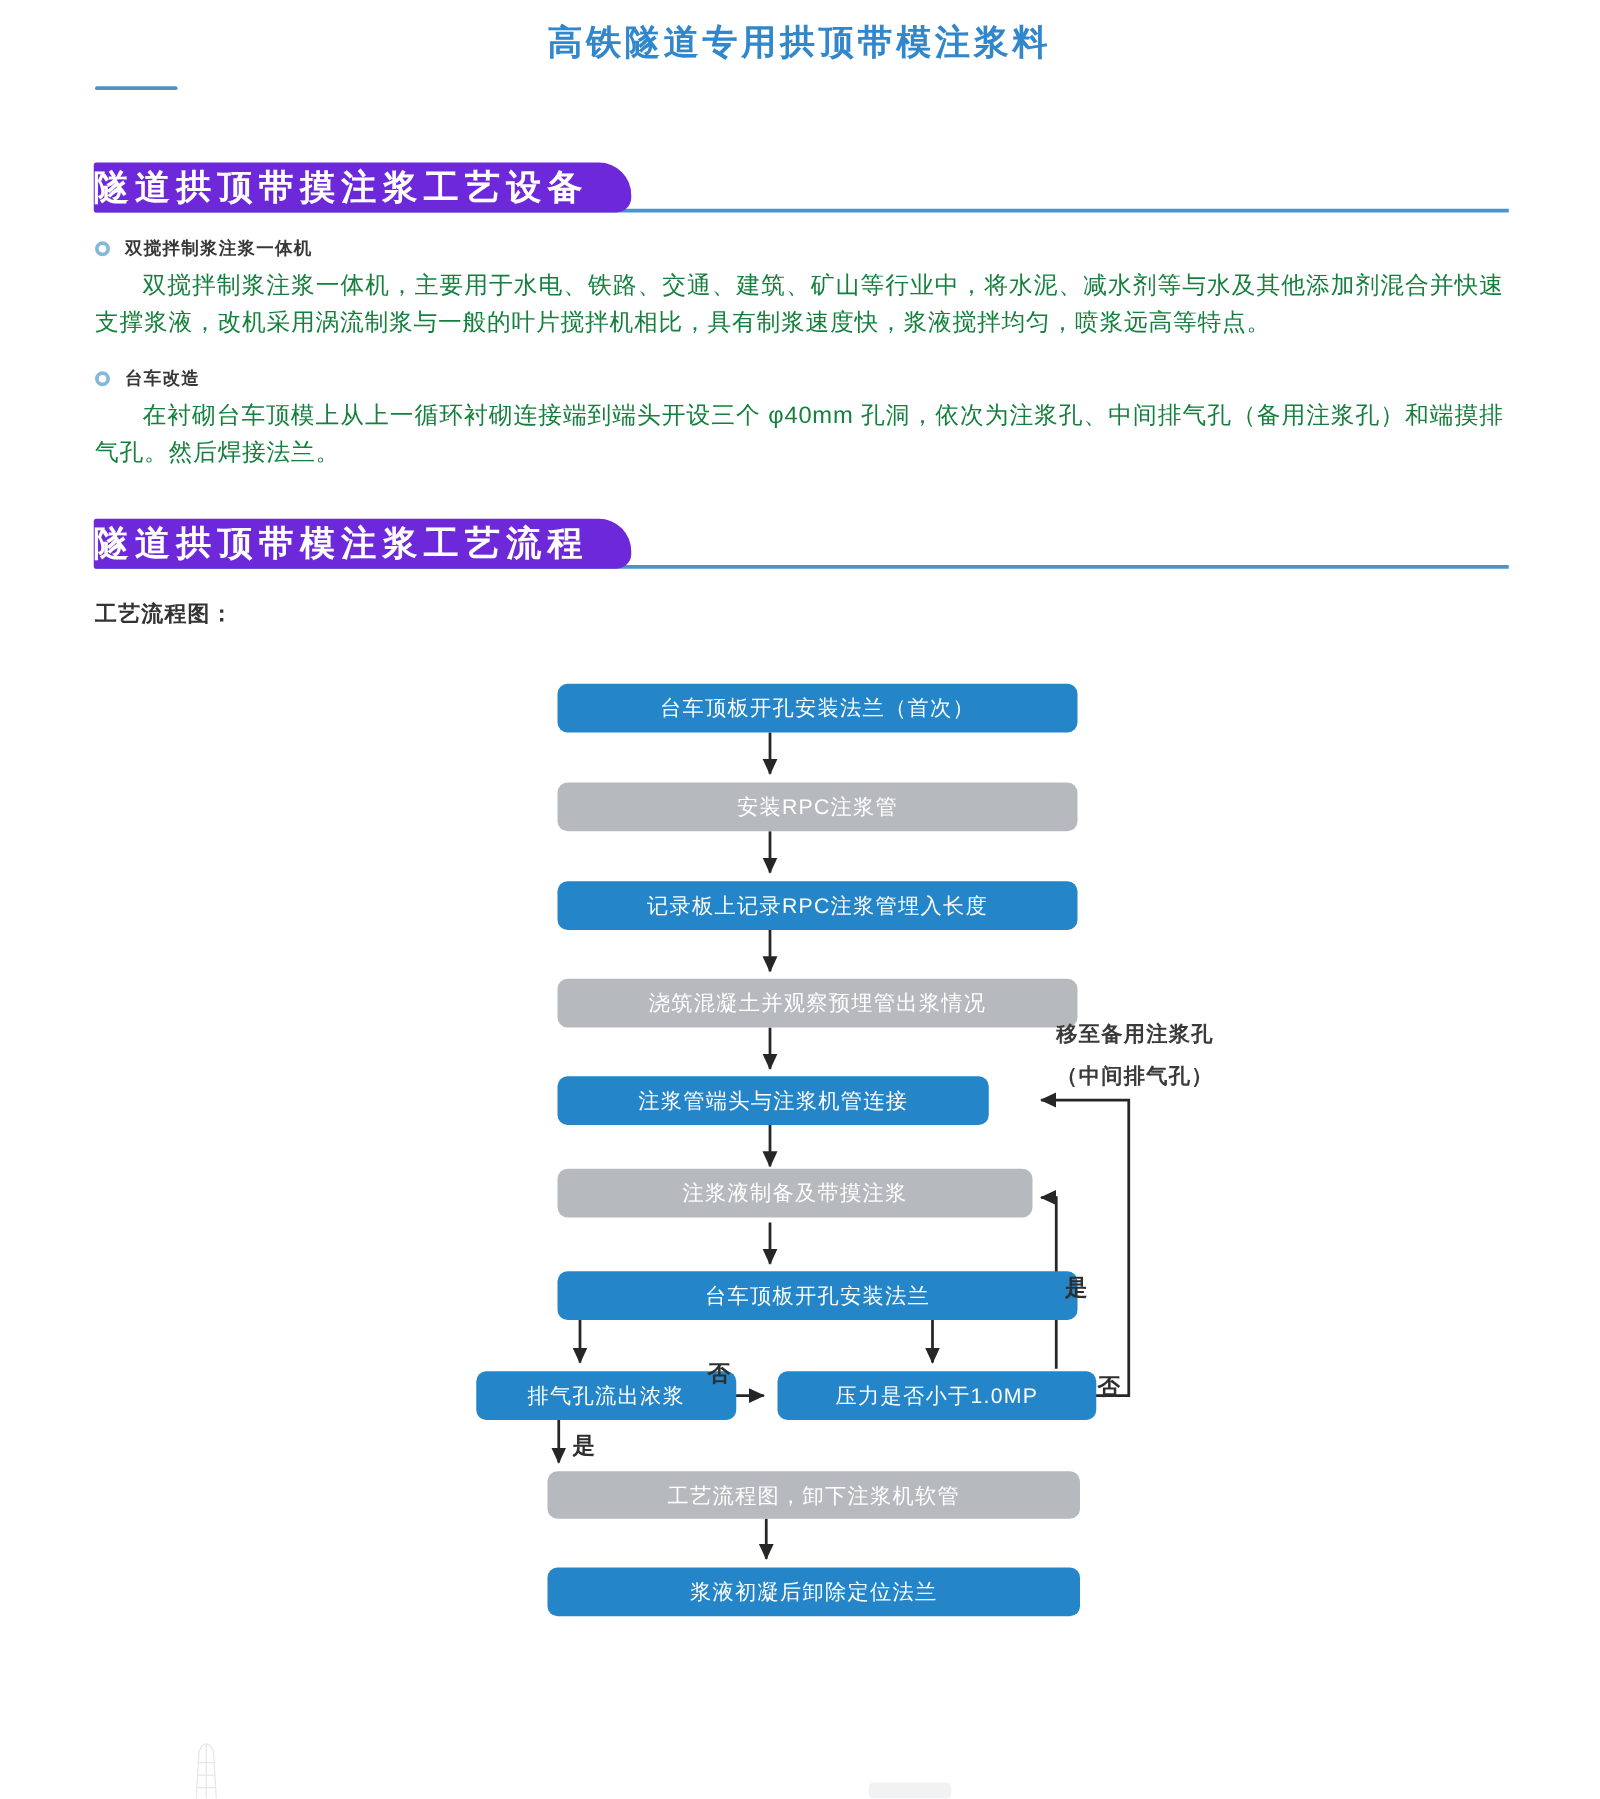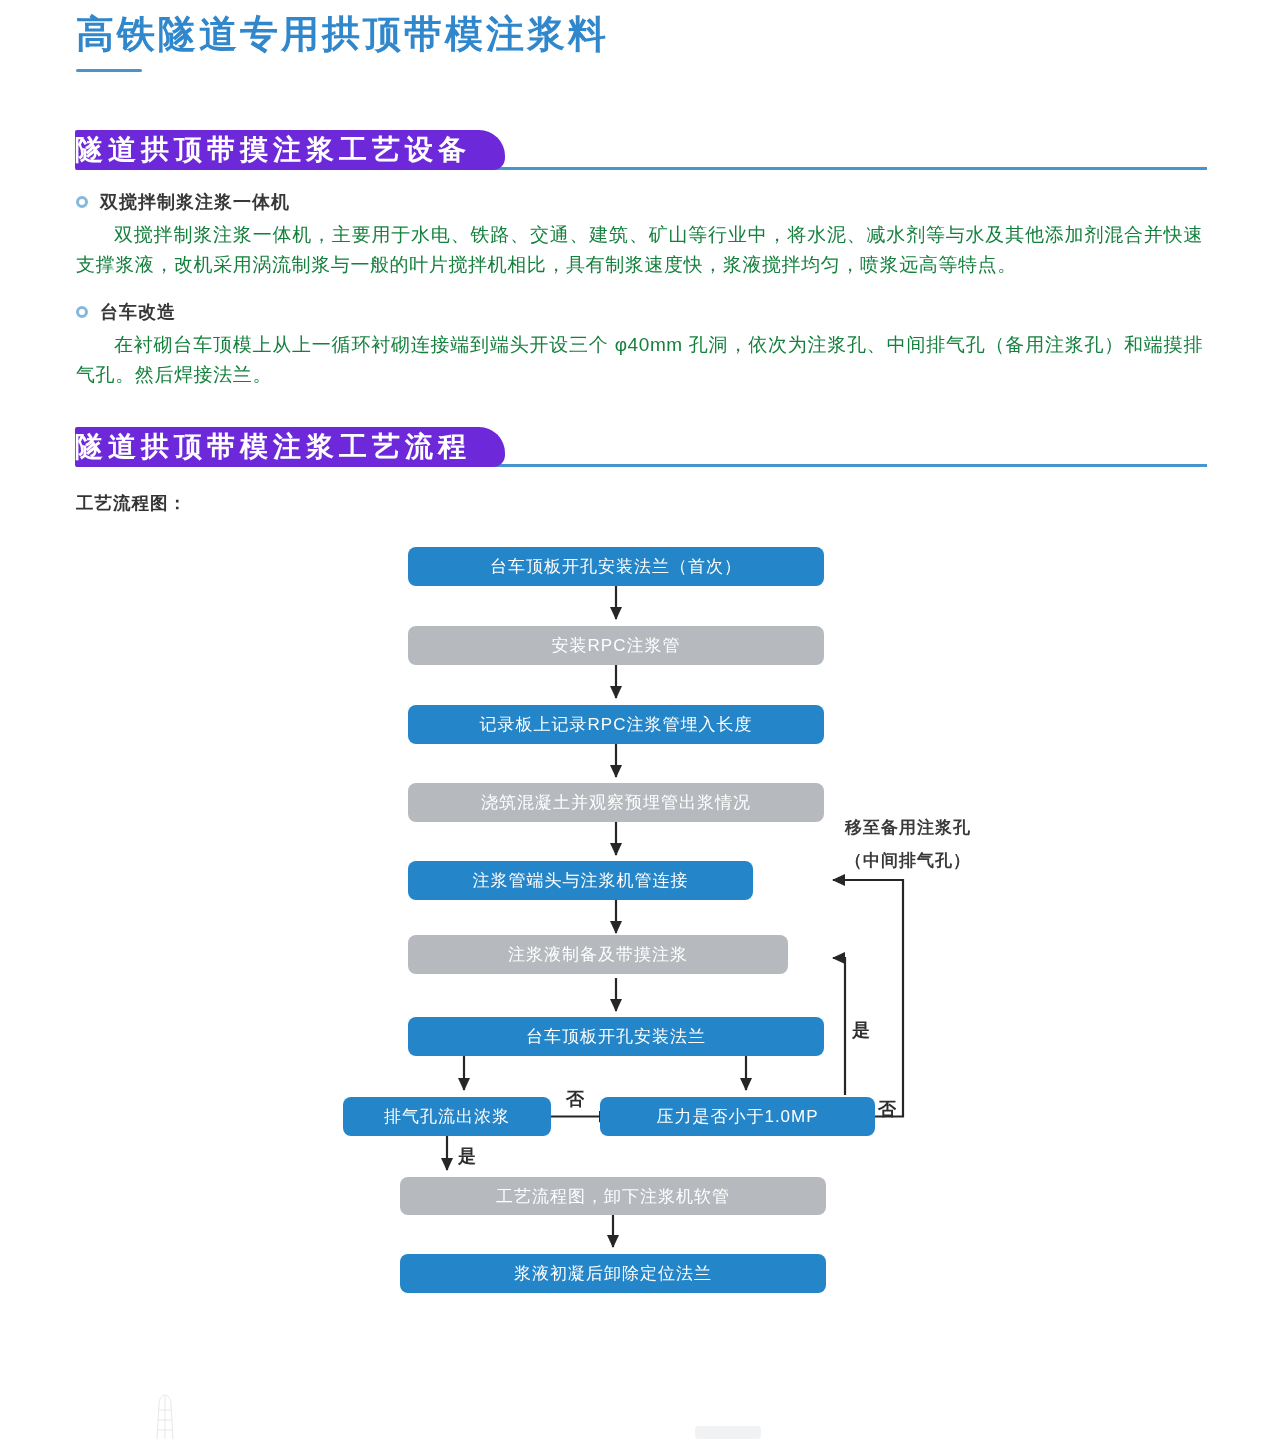--- a/index.html
+++ b/index.html
@@ -2,61 +2,61 @@
 <html><head>
 <meta charset="utf-8">
 <style>
   * { margin:0; padding:0; box-sizing:border-box; }
   html,body { background:#ffffff; }
   body { font-family:"Liberation Sans","DejaVu Sans",sans-serif; color:#404040; }
   .page { position:relative; width:1280px; height:1439px; background:#fff; overflow:hidden; margin:0 auto; }
   .content { position:relative; padding:14px 77px 0 76px; }
 
   
-  .title { font-size:38px; font-weight:bold; color:#3187cb; letter-spacing:3px; line-height:40px; }
+  .title { font-size:28px; font-weight:bold; color:#3187cb; letter-spacing:3px; line-height:40px;text-align:center; }
   .title-underline { width:66px; height:3px; background:#4a94cc; margin-top:15px; border-radius:2px; }
 
   
   .sec-header { position:relative; height:40px; margin-top:58px; }
   .sec-header .rule { position:absolute; left:0; right:-4px; bottom:0; height:3px; background:#4795ce; }
   .sec-header .tab {
     position:absolute; left:-1px; top:0; height:40px; width:430px;
     background:#6d28d9; color:#ffffff; font-size:28px; font-weight:bold;
     letter-spacing:5px; line-height:40px; 
     border-radius:2px 26px 12px 2px;
   }
   .sec-header.second { margin-top:37px; }
 
   
   .bullet { display:flex; align-items:center; margin-top:20px; }
   .ring-icon { width:12px; height:12px; border:3.5px solid #85b9dc; border-radius:50%; background:#fff; margin-right:12px; flex:0 0 auto; }
-  .bullet-heading { font-size:18px; font-weight:bold; color:#383838; letter-spacing:1px; }
+  .bullet-heading { font-size:14px; font-weight:bold; color:#383838; letter-spacing:1px; }
   .para { margin-top:6px; font-size:19px; line-height:30px; letter-spacing:0.6px; text-align:justify; text-indent:2em; color:#15803d; }
 
   .flow-label { margin-top:24px; font-size:17.5px; font-weight:bold; color:#333; letter-spacing:1px; }
 
   
   .flowchart { position:absolute; left:0; top:530px; width:1280px; height:800px; }
   .flowchart svg.connectors { position:absolute; left:0; top:0; }
   .fbox {
     position:absolute; height:39px; border-radius:8px;
     display:flex; align-items:center; justify-content:center;
-    color:#ffffff; font-size:17px; letter-spacing:1px;
+    color:#ffffff; font-size:17px; letter-spacing:1px;margin-left:38px;
   }
   .fbox.blue { background:#2485c8; }
   .fbox.gray { background:#b6babe; }
   .fb1  { left:408px; top:17px;  width:416px; }
   .fb2  { left:408px; top:96px;  width:416px; }
   .fb3  { left:408px; top:175px; width:416px; }
   .fb4  { left:408px; top:253px; width:416px; }
   .fb5  { left:408px; top:331px; width:345px; }
   .fb6  { left:408px; top:405px; width:380px; }
   .fb7  { left:408px; top:487px; width:416px; }
   .fb8  { left:343px; top:567px; width:208px; }
-  .fb9  { left:600px; top:567px; width:275px; }
+  .fb9  { left:584px; top:567px; width:255px; }
   .fb10 { left:400px; top:647px; width:426px; height:38px; }
   .fb11 { left:400px; top:724px; width:426px; }
 
   .edge-label { position:absolute; font-size:18px; font-weight:bold; color:#2e2e2e; }
   .lbl-no-between   { left:566px; top:557px; }
   .lbl-yes-down     { left:458px; top:614px; }
   .lbl-yes-feedback { left:852px; top:488px; }
   .lbl-no-feedback  { left:878px; top:567px; }
 
   .flow-annotation { position:absolute; left:827px; top:281px; width:162px; text-align:center;

